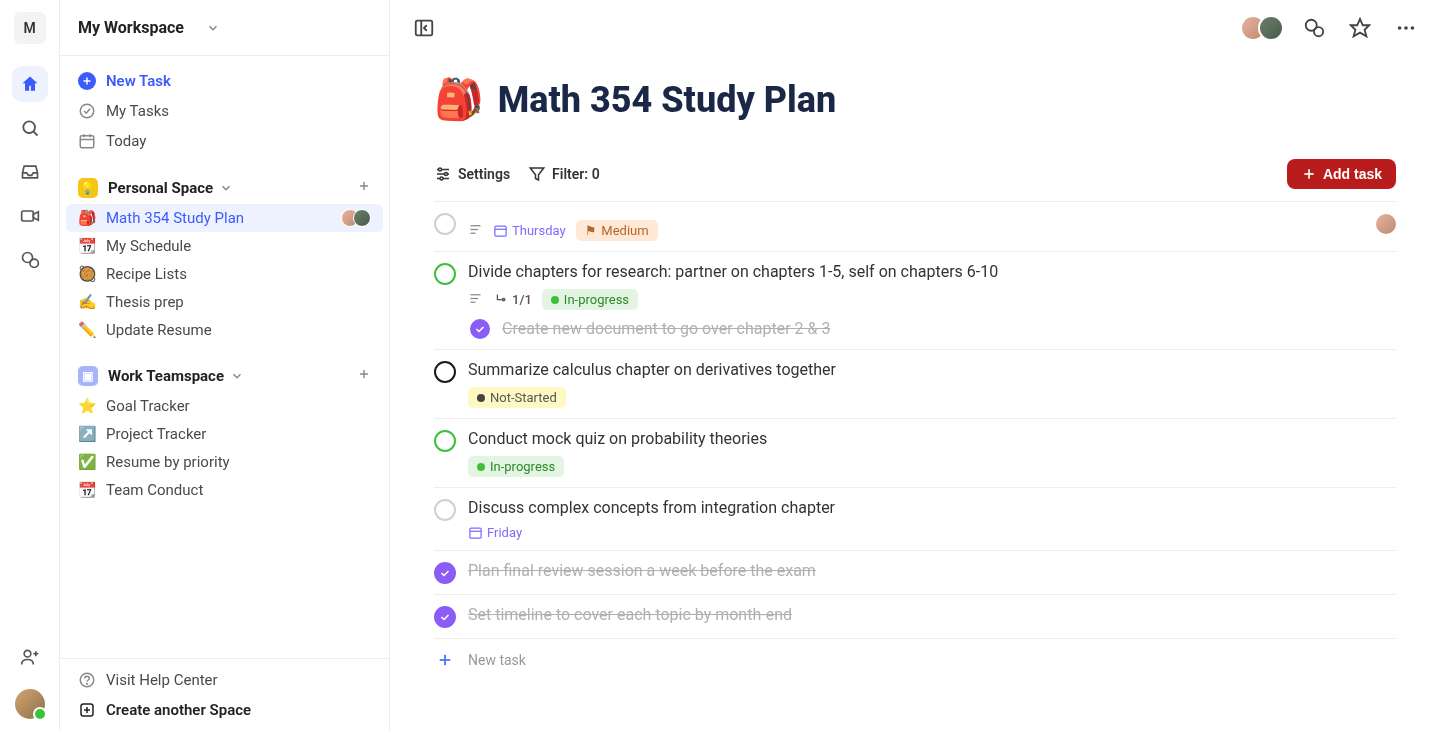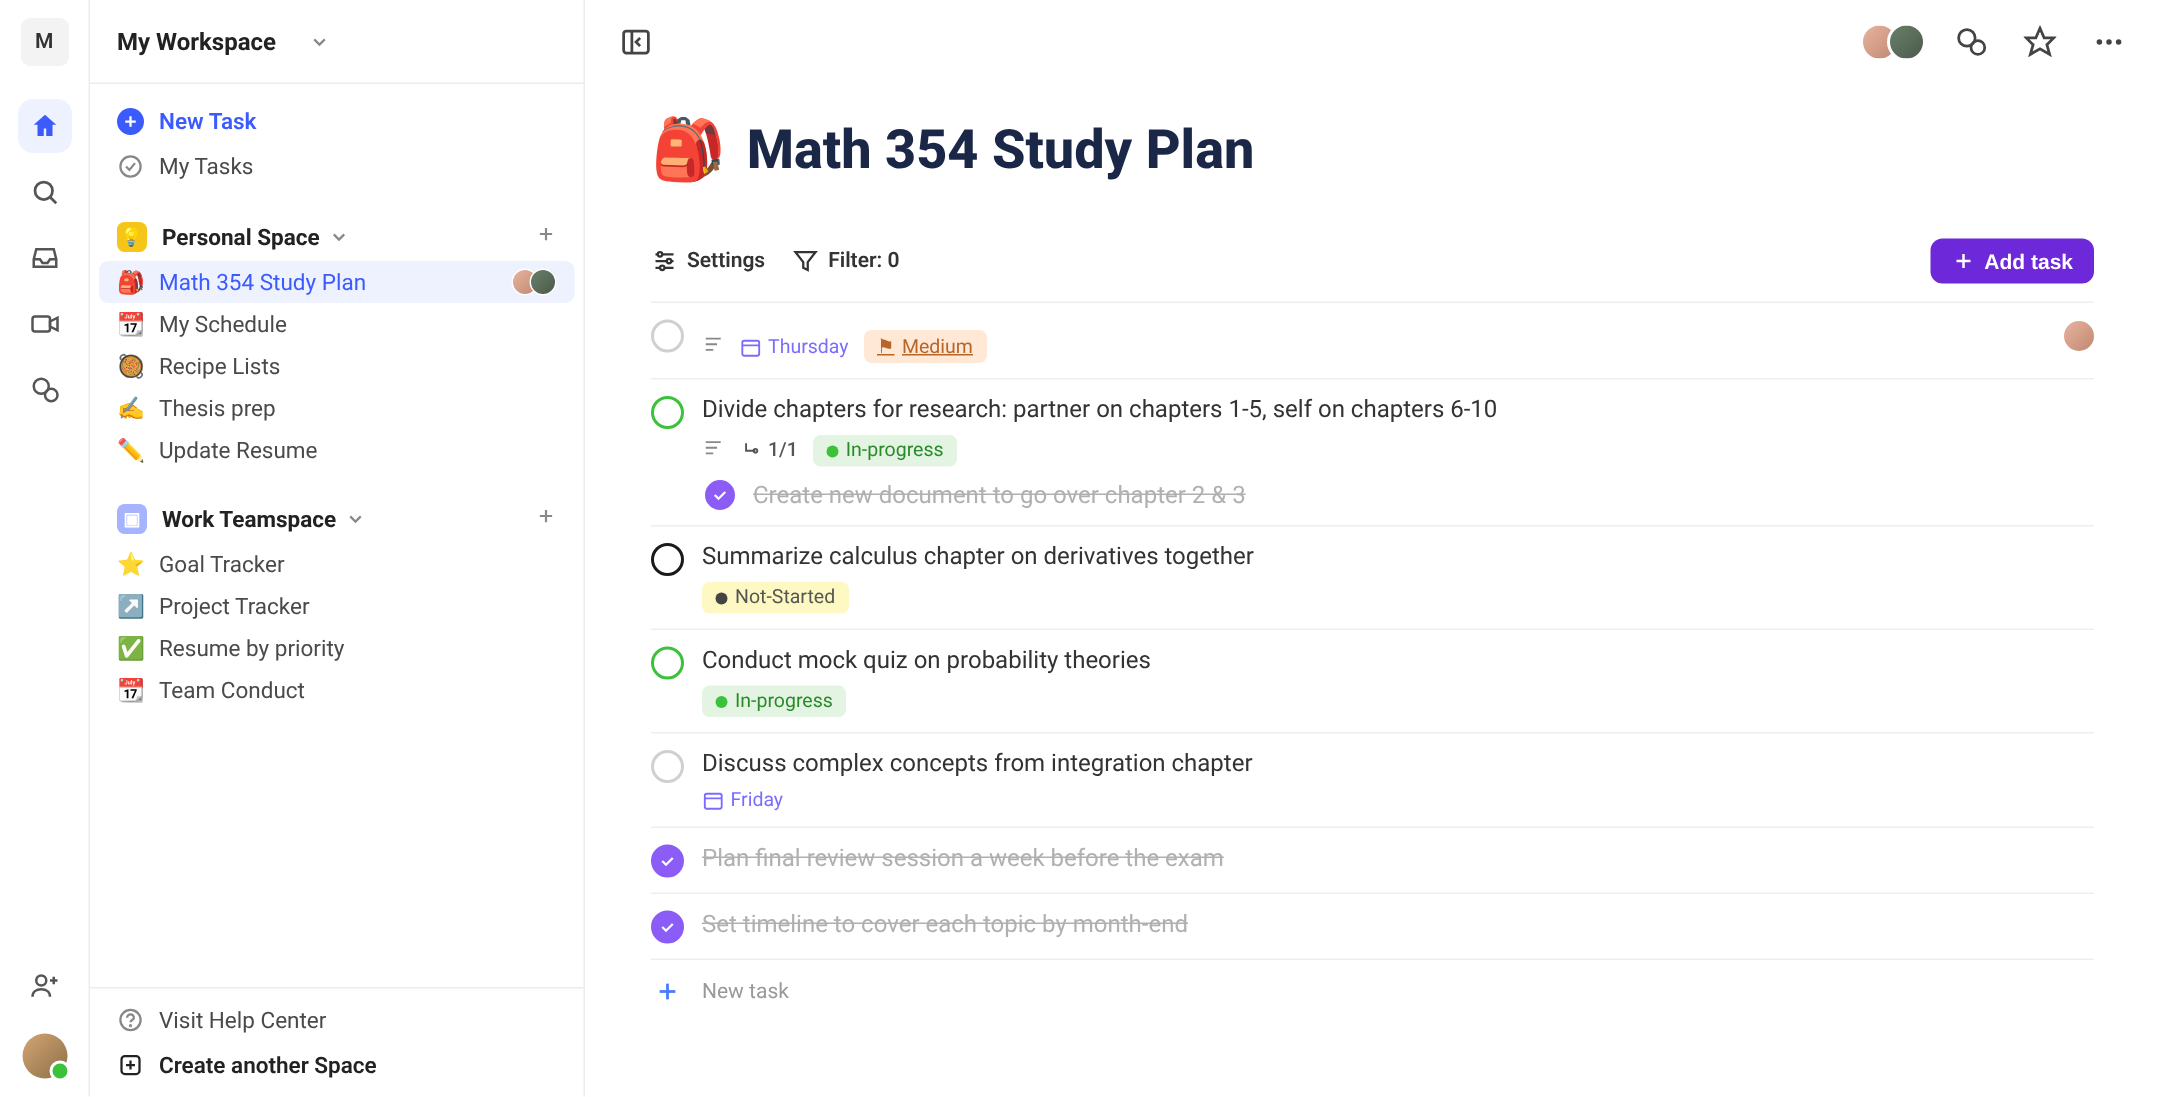--- a/index.html
+++ b/index.html
@@ -58,38 +58,38 @@
 
 .content { flex:1; padding: 20px 44px; overflow-y:auto; }
 .page-title { display:flex; align-items:center; gap:14px; margin-bottom: 36px; }
 .page-title .emoji { font-size:40px; }
 .page-title h1 { font-size:36px; font-weight:800; color:#1a2747; }
 
 .toolbar { display:flex; align-items:center; gap:18px; padding-bottom:12px; }
 .toolbar .tool { display:flex; align-items:center; gap:6px; color:#333; font-weight:600; font-size:14px; cursor:pointer;}
 .toolbar .tool svg{width:18px;height:18px;}
 .toolbar .spacer{flex:1;}
-.add-task-btn { background:#6d28d9; color:#fff; border:none; padding:7px 14px; border-radius:8px; font-weight:600; font-size:14px; display:flex; align-items:center; gap:6px; cursor:pointer;}
+.add-task-btn { background:#b91c1c; color:#fff; border:none; padding:7px 14px; border-radius:8px; font-weight:600; font-size:14px; display:flex; align-items:center; gap:6px; cursor:pointer;}
 .add-task-btn svg{width:16px;height:16px;}
 
 .task-list { border-top:1px solid #eee; }
 .task { border-bottom:1px solid #eee; padding:10px 0; }
 .task-row { display:flex; align-items:flex-start; gap:12px; }
 .check { width:22px; height:22px; border-radius:50%; border:2px solid #d0d0d0; flex-shrink:0; margin-top:1px; cursor:pointer; display:flex; align-items:center; justify-content:center;}
 .check.dark { border-color:#1a1a1a; border-width:2.5px;}
 .check.green { border-color:#3cc13b; border-width:2.5px;}
 .check.done { background:#8b5cf6; border-color:#8b5cf6;}
 .check.done svg{width:12px;height:12px;color:#fff;}
 .task-body { flex:1; }
 .task-title { font-size:16px; color:#333; }
 .task-title.done { color:#b0b0b0; text-decoration:line-through;}
 .task-meta { display:flex; align-items:center; gap:10px; margin-top:8px; color:#888; font-size:13px;}
 .task-meta svg{width:15px;height:15px;}
 .pill { padding:3px 9px; border-radius:5px; font-size:13px; display:inline-flex; align-items:center; gap:5px;}
-.pill.medium { background:#ffe8d6; color:#b86528;text-decoration:underline;}
+.pill.medium { background:#ffe8d6; color:#b86528;}
 .pill.medium::before{content:'⚑';}
 .pill.inprogress { background:#e3f4e3; color:#2a8a2a;}
 .pill.inprogress::before{content:'';width:8px;height:8px;border-radius:50%;background:#3cc13b;display:inline-block;}
 .pill.notstarted { background:#fef9c3; color:#555;}
 .pill.notstarted::before{content:'';width:8px;height:8px;border-radius:50%;background:#444;display:inline-block;}
 .due { color:#7b6cff; display:flex; align-items:flex-start; gap:4px;}
 .subtask-count{display:flex;align-items:center;gap:4px;color:#555;font-weight:500;}
 .task .assignee { width:20px; height:20px; border-radius:50%; flex-shrink:0; margin-top:2px;}
 
 .subtask { display:flex; align-items:center; gap:12px; padding:8px 0 0 36px;}
@@ -163,20 +163,31 @@
       <span>New Task</span>
     </div>
     <div class="sb-item">
       <span class="ic">
           <svg viewBox="0 0 24 24" fill="none" stroke="currentColor" stroke-width="2">
             <circle cx="12" cy="12" r="9"></circle>
             <polyline points="8 12 11 15 16 9"></polyline>
           </svg>
         </span>
       <span>My Tasks</span>
+    </div>
+    <div class="sb-item">
+      <span class="ic">
+          <svg viewBox="0 0 24 24" fill="none" stroke="currentColor" stroke-width="2">
+            <rect x="3" y="5" width="18" height="16" rx="2"></rect>
+            <line x1="3" y1="10" x2="21" y2="10"></line>
+            <line x1="8" y1="3" x2="8" y2="7"></line>
+            <line x1="16" y1="3" x2="16" y2="7"></line>
+          </svg>
+        </span>
+      <span>Today</span>
     </div>
 
     <div class="sb-section">
       <div class="sb-section-header">
         <span class="badge yellow">💡</span>
         <span>Personal Space</span>
         <svg viewBox="0 0 24 24" fill="none" stroke="currentColor" stroke-width="2.5">
             <polyline points="6 9 12 15 18 9"></polyline>
           </svg>
         <span class="plus"><svg width="16" height="16" viewBox="0 0 24 24" fill="none" stroke="currentColor" stroke-width="2.5">

